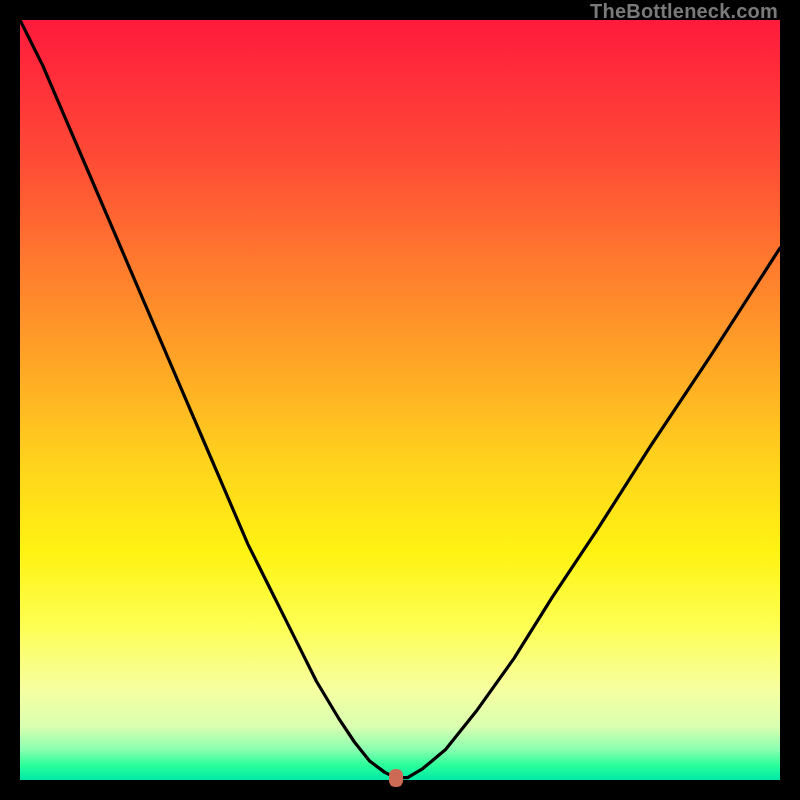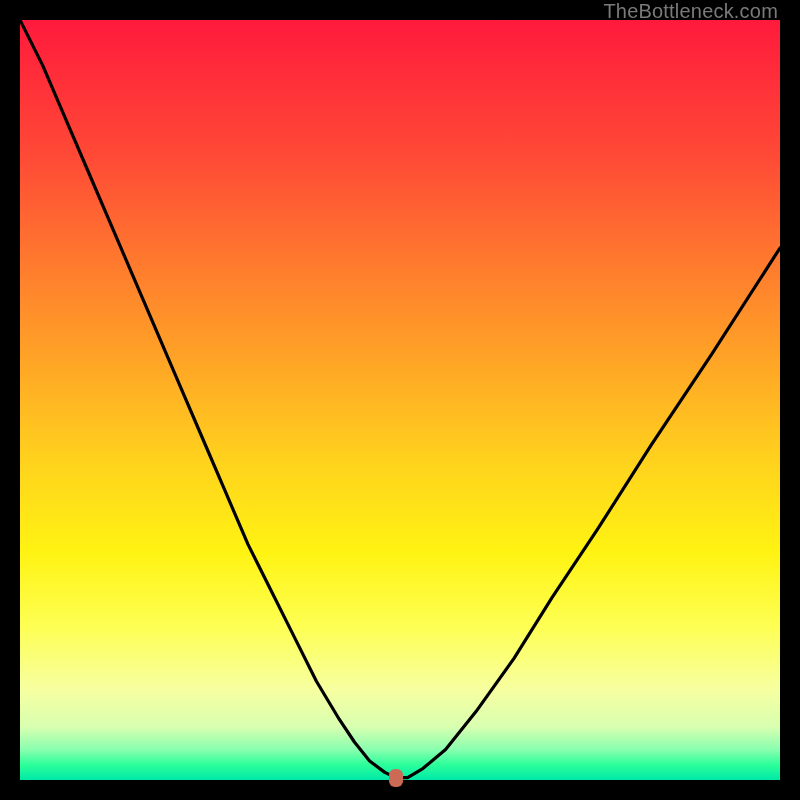--- a/index.html
+++ b/index.html
@@ -38,21 +38,21 @@
       #2cff9a 98%,
       #00e8a8 100%
     );
   }
   .attribution {
     position: absolute;
     top: 0px;
     right: 22px;
     color: #7a7a7a;
     font-size: 20px;
-    font-weight: 400;
+    font-weight: 700;
     letter-spacing: 0.2px;
     user-select: none;
   }
   svg.curve {
     position: absolute;
     left: 0;
     top: 0;
     width: 760px;
     height: 760px;
   }

